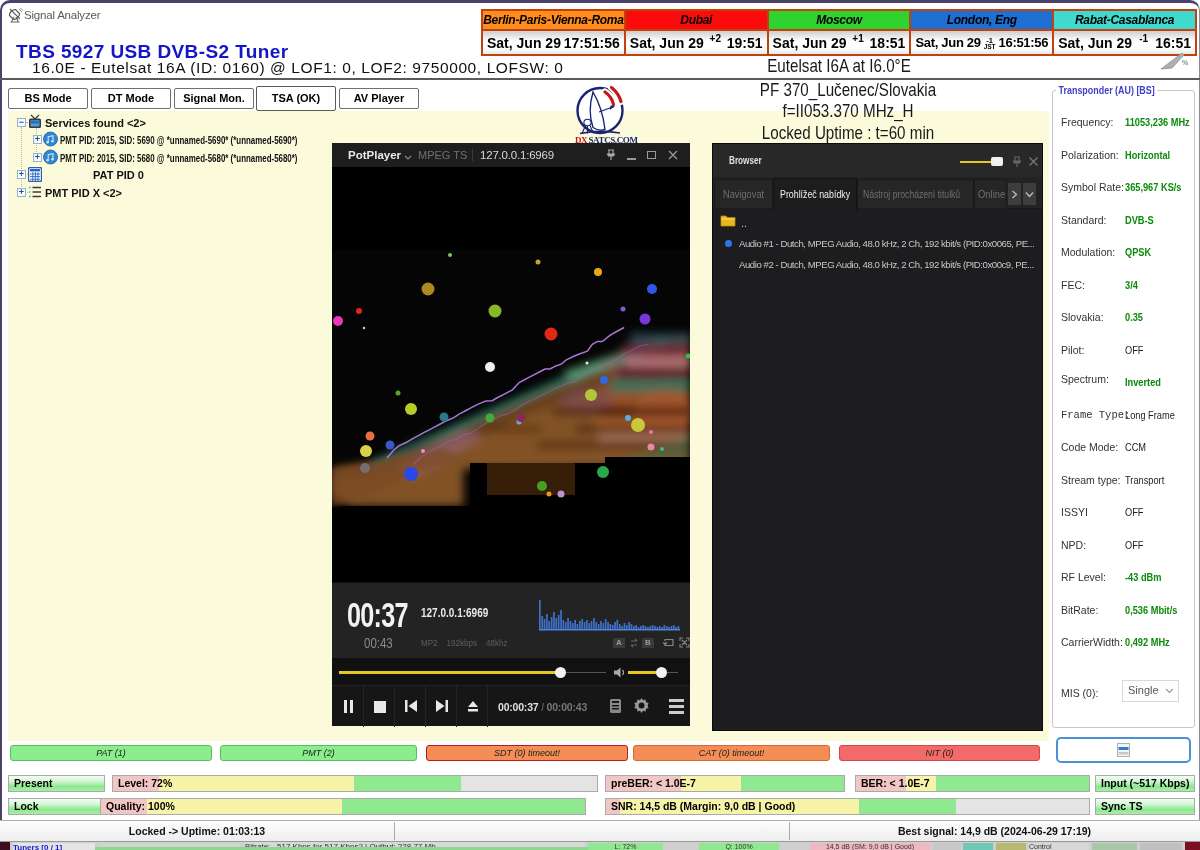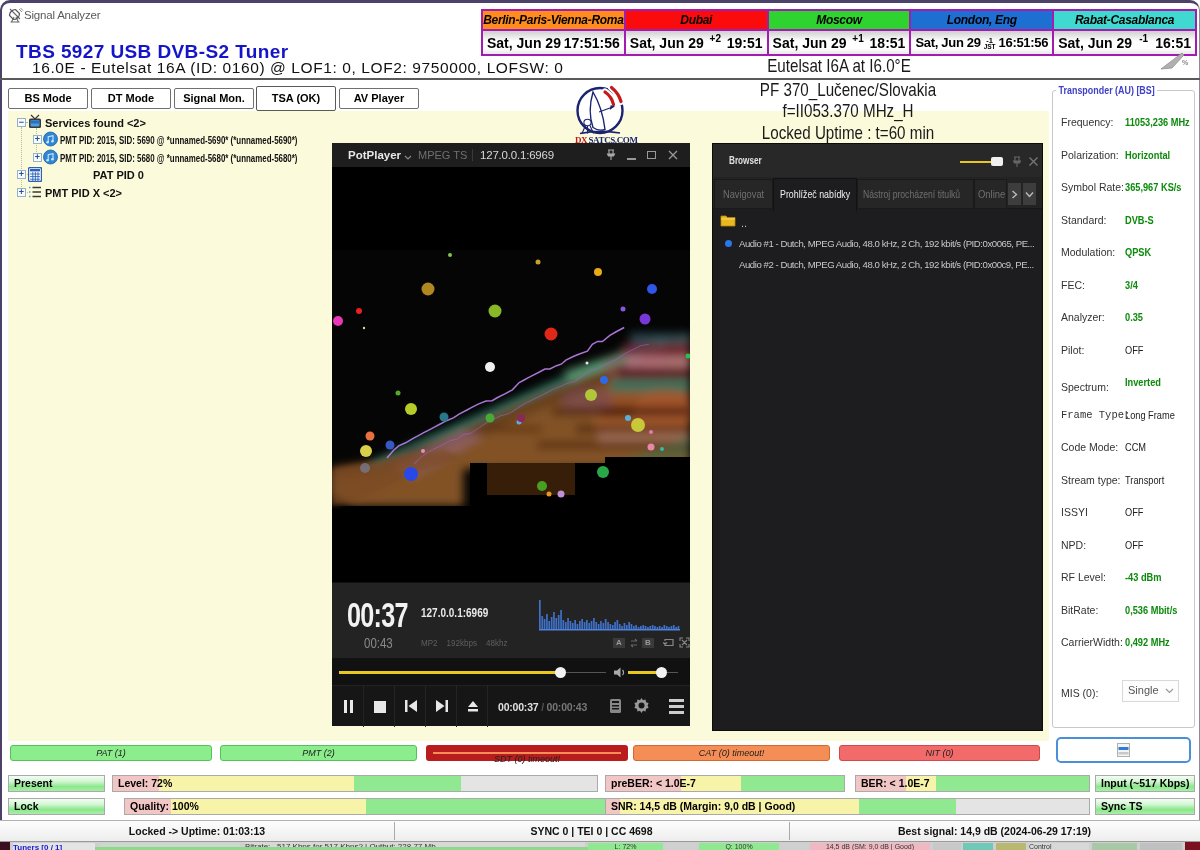--- a/index.html
+++ b/index.html
@@ -11,21 +11,21 @@
 
 #chrome { position:absolute; left:0; top:0; width:1200px; height:850px;
   border-top:3px solid #4c4169; border-left:2px solid #4c4169; border-right:1px solid #8a8a9a;
   border-radius:10px 10px 0 0; }
 
 
 #titletext { left:24px; top:9px; font-size:11.5px; color:#5a5a5a; letter-spacing:-0.2px; }
 
 
 #clock { position:absolute; left:481px; top:9px; width:716px; border-collapse:collapse; table-layout:fixed; }
-#clock td { border:2px solid #a21caf; overflow:hidden; white-space:nowrap;margin-left:16px; }
+#clock td { border:2px solid #c2410c; overflow:hidden; white-space:nowrap;margin-left:16px; }
 #clock .hd { height:20px; font-size:12px; font-weight:bold; font-style:italic; letter-spacing:-0.3px;
   text-align:center; color:#000; padding:0; }
 #clock .tm { height:25px; font-size:14px; font-weight:bold; color:#000;
   background:linear-gradient(#cfcfcf,#ffffff 45%,#ffffff 75%,#e8e8e8); padding:0 4px; }
 .tmrow { display:flex; justify-content:space-between; align-items:center; }
 
 
 .headline { position:absolute; width:420px; left:638px; text-align:center; z-index:6;
   font-family:"Liberation Sans", sans-serif; font-size:18.5px; color:#1a1a1a;
   transform:scaleX(0.82); transform-origin:center top; }
@@ -522,25 +522,25 @@
   <div class="rlab" style="top:149px;">Polarization:</div>
       <div class="rval g" style="top:149px;">Horizontal</div>
   <div class="rlab" style="top:181px;">Symbol Rate:</div>
       <div class="rval g" style="top:181px;">365,967 KS/s</div>
   <div class="rlab" style="top:214px;">Standard:</div>
       <div class="rval g" style="top:214px;">DVB-S</div>
   <div class="rlab" style="top:246px;">Modulation:</div>
       <div class="rval g" style="top:246px;">QPSK</div>
   <div class="rlab" style="top:279px;">FEC:</div>
       <div class="rval g" style="top:279px;">3/4</div>
-  <div class="rlab" style="top:311px;">Analyzer:</div>
+  <div class="rlab" style="top:311px;">Slovakia:</div>
       <div class="rval g" style="top:311px;">0.35</div>
   <div class="rlab" style="top:344px;">Pilot:</div>
       <div class="rval" style="top:344px;">OFF</div>
-  <div class="rlab" style="top:381px;">Spectrum:</div>
+  <div class="rlab" style="top:373px;">Spectrum:</div>
       <div class="rval g" style="top:376px;">Inverted</div>
   <div class="rlab" style="top:409px;font-family:Liberation Mono, monospace;">Frame Type:</div>
       <div class="rval" style="top:409px;">Long Frame</div>
   <div class="rlab" style="top:441px;">Code Mode:</div>
       <div class="rval" style="top:441px;">CCM</div>
   <div class="rlab" style="top:474px;">Stream type:</div>
       <div class="rval" style="top:474px;">Transport</div>
   <div class="rlab" style="top:506px;">ISSYI</div>
       <div class="rval" style="top:506px;">OFF</div>
   <div class="rlab" style="top:539px;">NPD:</div>
@@ -554,49 +554,48 @@
   <div class="rlab" style="top:687px;">MIS (0):</div>
   <div class="abs" style="left:1122px;top:680px;width:57px;height:22px;border:1px solid #d8d8d8;background:#fdfdfd;"></div>
   <div class="abs" style="left:1128px;top:684px;font-size:11px;color:#555;">Single</div>
   <svg class="abs" style="left:1165px;top:688px;" width="9" height="6" viewBox="0 0 9 6">
         <path d="M1 1 L4.5 4.5 L8 1" stroke="#999" stroke-width="1.2" fill="none"></path>
       </svg>
 </div>
 
 <div class="pill" style="left:10px;width:202px;background:#8ced8c;border:1px solid #58c058;">PAT (1)</div>
 <div class="pill" style="left:220px;width:197px;background:#8ced8c;border:1px solid #58c058;">PMT (2)</div>
-<div class="pill" style="left:426px;width:202px;background:#f58e56;border:7px solid #b91c1c;">SDT (0) timeout!</div>
+<div class="pill" style="left:426px;width:202px;background:#f58e56;border:1px solid #b91c1c;">SDT (0) timeout!</div>
 <div class="pill" style="left:633px;width:197px;background:#f58e56;border:1px solid #d06a30;">CAT (0) timeout!</div>
 <div class="pill" style="left:839px;width:201px;background:#f26a6a;border:1px solid #d04848;">NIT (0)</div>
 
 <div class="abs" style="left:1056px;top:737px;width:135px;height:26px;background:#fff;border:2px solid #4a90d9;border-radius:5px;"></div>
 <svg class="abs" id="btnicon" style="left:1117px;top:743px;" width="13" height="14" viewBox="0 0 13 14">
   <rect x="0.5" y="0.5" width="12" height="13" fill="#f4f4f4" stroke="#b0b0b0"></rect>
   <rect x="1.5" y="4" width="10" height="3" fill="#2e7cd6"></rect>
   <rect x="1.5" y="9" width="10" height="2.5" fill="#c8c8c8"></rect>
 </svg>
 
 <div id="meters">
   <div class="mbox" style="left:8px;top:775px;width:97px;">Present</div>
   <div class="mbar" style="left:112px;top:775px;width:486px;background:linear-gradient(to right,#f3c6c6 0,#f3c6c6 46px,#f7f3a8 46px,#f7f3a8 241px,#90e890 241px,#90e890 348px,#e4e4e4 348px);">Level: 72%</div>
   <div class="mbar" style="left:605px;top:775px;width:240px;background:linear-gradient(to right,#f3c6c6 0,#f3c6c6 75px,#f7f3a8 75px,#f7f3a8 135px,#90e890 135px);">preBER: &lt; 1.0E-7</div>
   <div class="mbar" style="left:855px;top:775px;width:235px;background:linear-gradient(to right,#f3c6c6 0,#f3c6c6 50px,#f7f3a8 50px,#f7f3a8 80px,#90e890 80px);">BER: &lt; 1.0E-7</div>
   <div class="mbox" style="left:1095px;top:775px;width:100px;">Input (~517 Kbps)</div>
 
   <div class="mbox" style="left:8px;top:798px;width:97px;">Lock</div>
-  <div class="mbar" style="left:124px;top:798px;width:486px;background:linear-gradient(to right,#f3c6c6 0,#f3c6c6 46px,#f7f3a8 46px,#f7f3a8 241px,#90e890 241px);">Quality: 100%</div>
+  <div class="mbar" style="left:100px;top:798px;width:486px;background:linear-gradient(to right,#f3c6c6 0,#f3c6c6 46px,#f7f3a8 46px,#f7f3a8 241px,#90e890 241px);">Quality: 100%</div>
   <div class="mbar" style="left:605px;top:798px;width:485px;background:linear-gradient(to right,#f3c6c6 0,#f3c6c6 14px,#f7f3a8 14px,#f7f3a8 253px,#90e890 253px,#90e890 350px,#e4e4e4 350px);">SNR: 14,5 dB (Margin: 9,0 dB | Good)</div>
   <div class="mbox" style="left:1095px;top:798px;width:100px;">Sync TS</div>
 </div>
 
 <div class="abs" id="statusbar"></div>
 <div class="abs" style="left:394px;top:822px;width:1px;height:18px;background:#aaa;"></div>
 <div class="abs" style="left:789px;top:822px;width:1px;height:18px;background:#aaa;"></div>
 <div class="sbtext" style="left:0;width:394px;text-align:center;">Locked -&gt; Uptime: 01:03:13</div>
-<div class="sbtext" style="left:394px;width:395px;text-align:center;">SYNC 0 | TEI 0 | CC 4698</div>
 <div class="sbtext" style="left:789px;width:411px;text-align:center;">Best signal: 14,9 dB (2024-06-29 17:19)</div>
 
 <div id="sliver">
   <div class="abs" style="left:0;top:842px;width:1200px;height:8px;background:#cfcfcf;"></div>
   <div class="abs" style="left:0;top:842px;width:10px;height:8px;background:#3a1020;"></div>
   <div class="abs" style="left:13px;top:843px;width:82px;height:7px;background:#e4e4e4;overflow:hidden;font-size:8px;font-weight:bold;color:#1818d8;">Tuners [0 / 1]</div>
   <div class="abs" style="left:100px;top:843px;width:140px;height:7px;background:#cdd8cd;"></div>
   <div class="abs" style="left:245px;top:842px;width:340px;height:8px;overflow:hidden;font-size:8px;color:#333;background:#d8d8d8;">Bitrate:&nbsp;&nbsp;&nbsp;517 Kbps for 517 Kbps? | Outbut: 228.77 Mb</div>
   <div class="abs" style="left:95px;top:847px;width:500px;height:3px;background:#8cd88c;"></div>
   <div class="abs" style="left:588px;top:843px;width:75px;height:7px;background:#90e890;overflow:hidden;font-size:7px;color:#333;text-align:center;">L: 72%</div>

